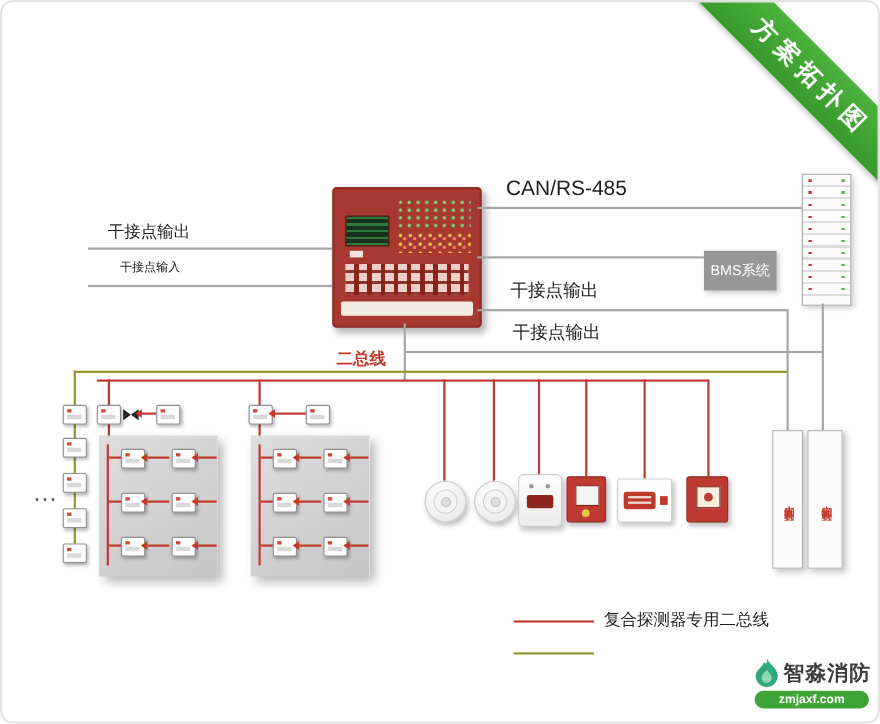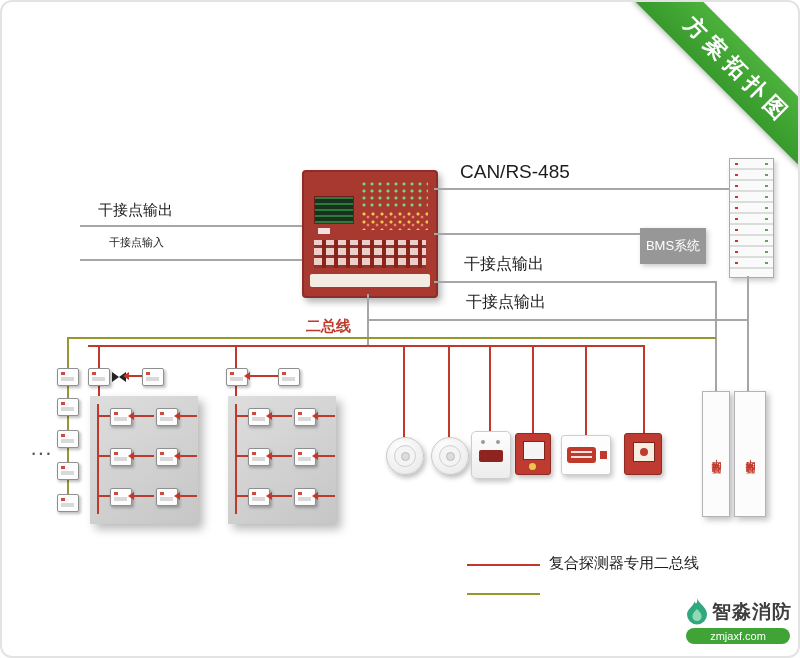--- a/index.html
+++ b/index.html
@@ -103,21 +103,21 @@
   .cab{position:absolute;height:124px;background:#fcfcfc;border:1px solid #b3b3b3;
         box-shadow:3px 3px 6px rgba(0,0,0,.25);display:flex;align-items:center;justify-content:center;}
   .cab span{writing-mode:vertical-rl;color:#c0392b;font-size:10px;letter-spacing:1px;}
 
   
   .legend-line{position:absolute;height:2px;}
   .logo{position:absolute;left:684px;top:596px;width:108px;}
   .logo .row{display:flex;align-items:center;gap:4px;}
   .logo .brand{font-size:19px;font-weight:bold;color:#3d3d3d;letter-spacing:1px;}
   .logo .site{margin-top:3px;width:104px;background:#3fa435;color:#fff;font-size:11px;
-        border-radius:9px;padding:2px 0;text-align:center;}
+        border-radius:9px;padding:2px 0;text-align:center;font-weight:bold;}
 </style>
 </head>
 <body>
 
 <div class="stage">
 
   <div class="ribbon-wrap">
     <div class="ribbon">方案拓扑图</div>
   </div>
 

